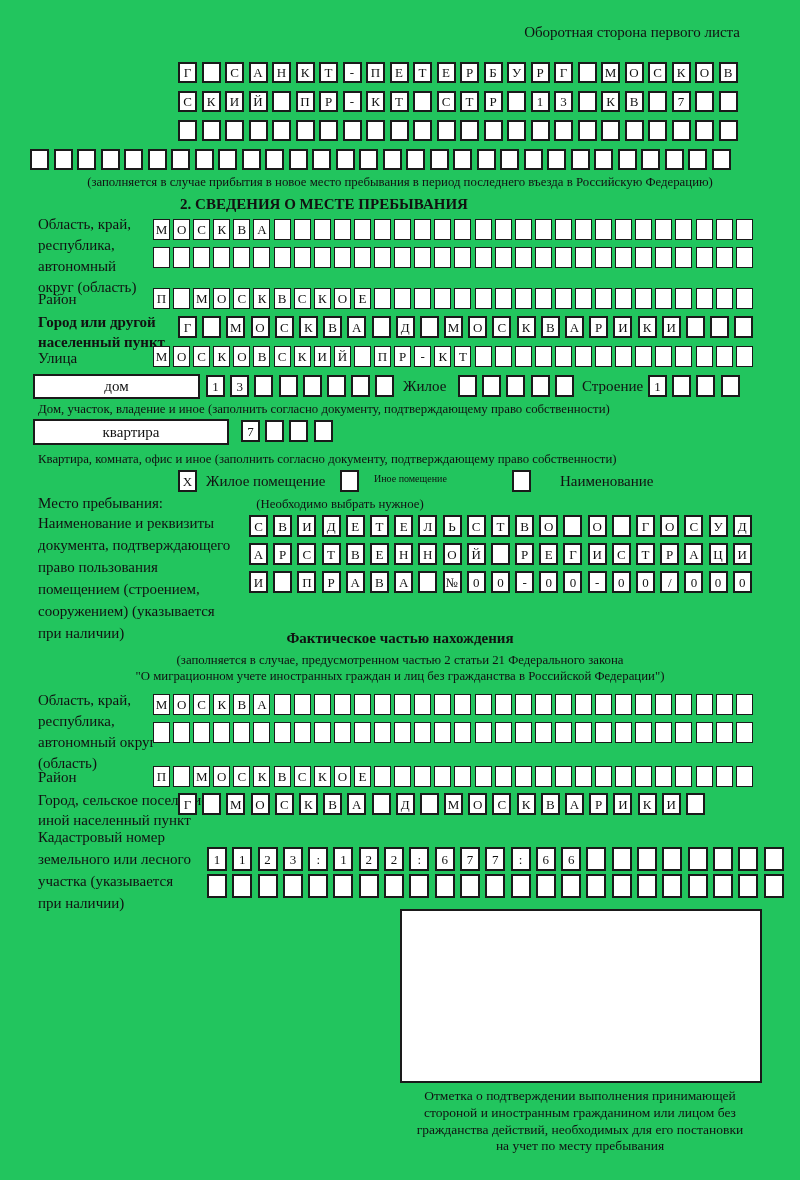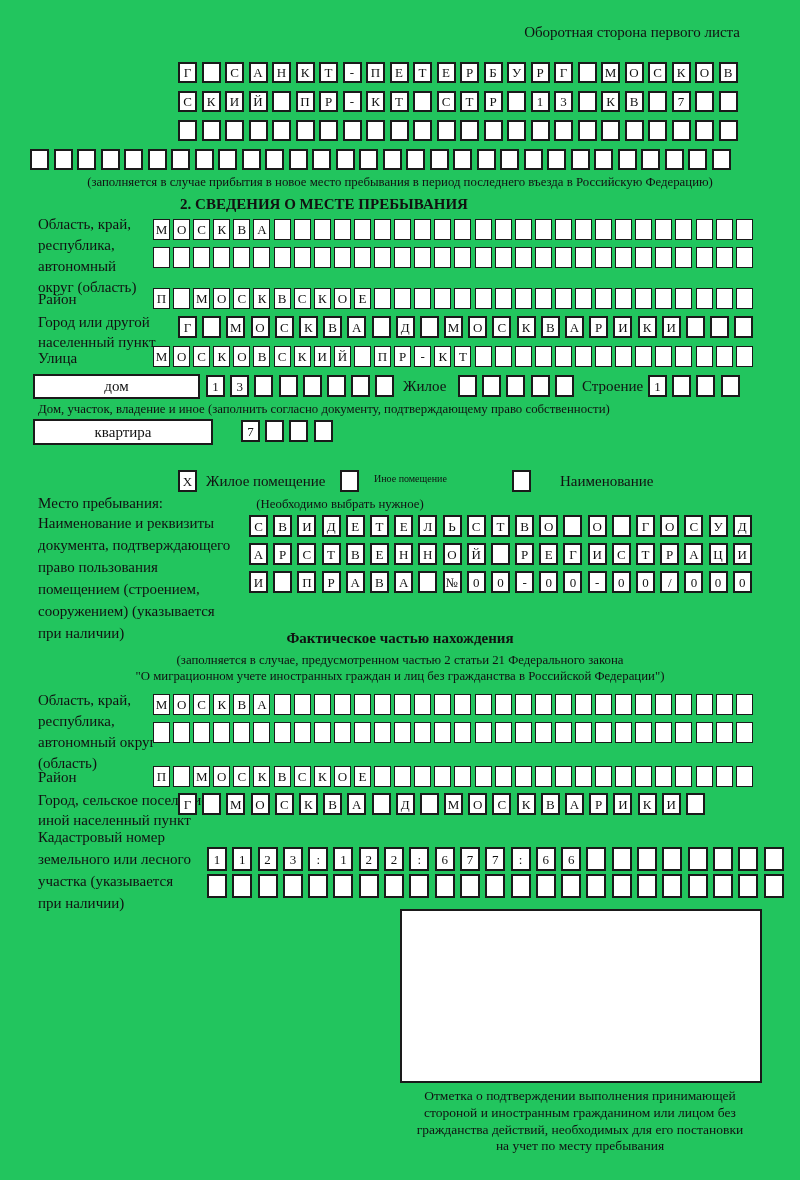--- a/index.html
+++ b/index.html
@@ -240,21 +240,21 @@
       <span class="cell"></span>
       <span class="cell"></span>
       <span class="cell"></span>
       <span class="cell"></span>
       <span class="cell"></span>
       <span class="cell"></span>
       <span class="cell"></span>
       <span class="cell"></span>
     </div>
 
-  <div class="abs lbl" style="left:38px;top:312px;line-height:20px;">Город или другой
+  <div class="abs lbl" style="left:38px;top:312px;line-height:20px;font-weight:bold;">Город или другой
 населенный пункт</div>
   <div class="abs cells md" style="left:178px;top:316px;">
       <span class="cell">Г</span>
       <span class="cell"> </span>
       <span class="cell">М</span>
       <span class="cell">О</span>
       <span class="cell">С</span>
       <span class="cell">К</span>
       <span class="cell">В</span>
       <span class="cell">А</span>
@@ -331,27 +331,28 @@
     </div>
   <div class="abs" style="left:582px;top:378px;font-size:15px;">Строение</div>
   <div class="abs cells md" style="left:648px;top:375px;">
       <span class="cell">1</span>
       <span class="cell"></span>
       <span class="cell"></span>
       <span class="cell"></span>
     </div>
   <div class="abs cap" style="left:38px;top:402px;">Дом, участок, владение и иное (заполнить согласно документу, подтверждающему право собственности)</div>
 
-  <div class="abs fieldbox" style="left:33px;top:419px;width:180px;height:26px;">квартира</div>
+  <div class="abs fieldbox" style="left:33px;top:419px;width:196px;height:26px;">квартира</div>
   <div class="abs cells md" style="left:241px;top:420px;">
       <span class="cell">7</span>
       <span class="cell"></span>
       <span class="cell"></span>
       <span class="cell"></span>
     </div>
+  <div class="abs cap" style="left:38px;top:452px;">Квартира, комната, офис и иное (заполнить согласно документу, подтверждающему право собственности)</div>
 
   <div class="abs" style="left:38px;top:495px;font-size:15px;">Место пребывания:</div>
   <div class="abs cells md" style="left:178px;top:470px;">
       <span class="cell">X</span>
     </div>
   <div class="abs" style="left:206px;top:473px;font-size:15px;">Жилое помещение</div>
   <div class="abs cells md" style="left:340px;top:470px;">
       <span class="cell"></span>
     </div>
   <div class="abs" style="left:374px;top:473px;font-size:10px;">Иное помещение</div>

